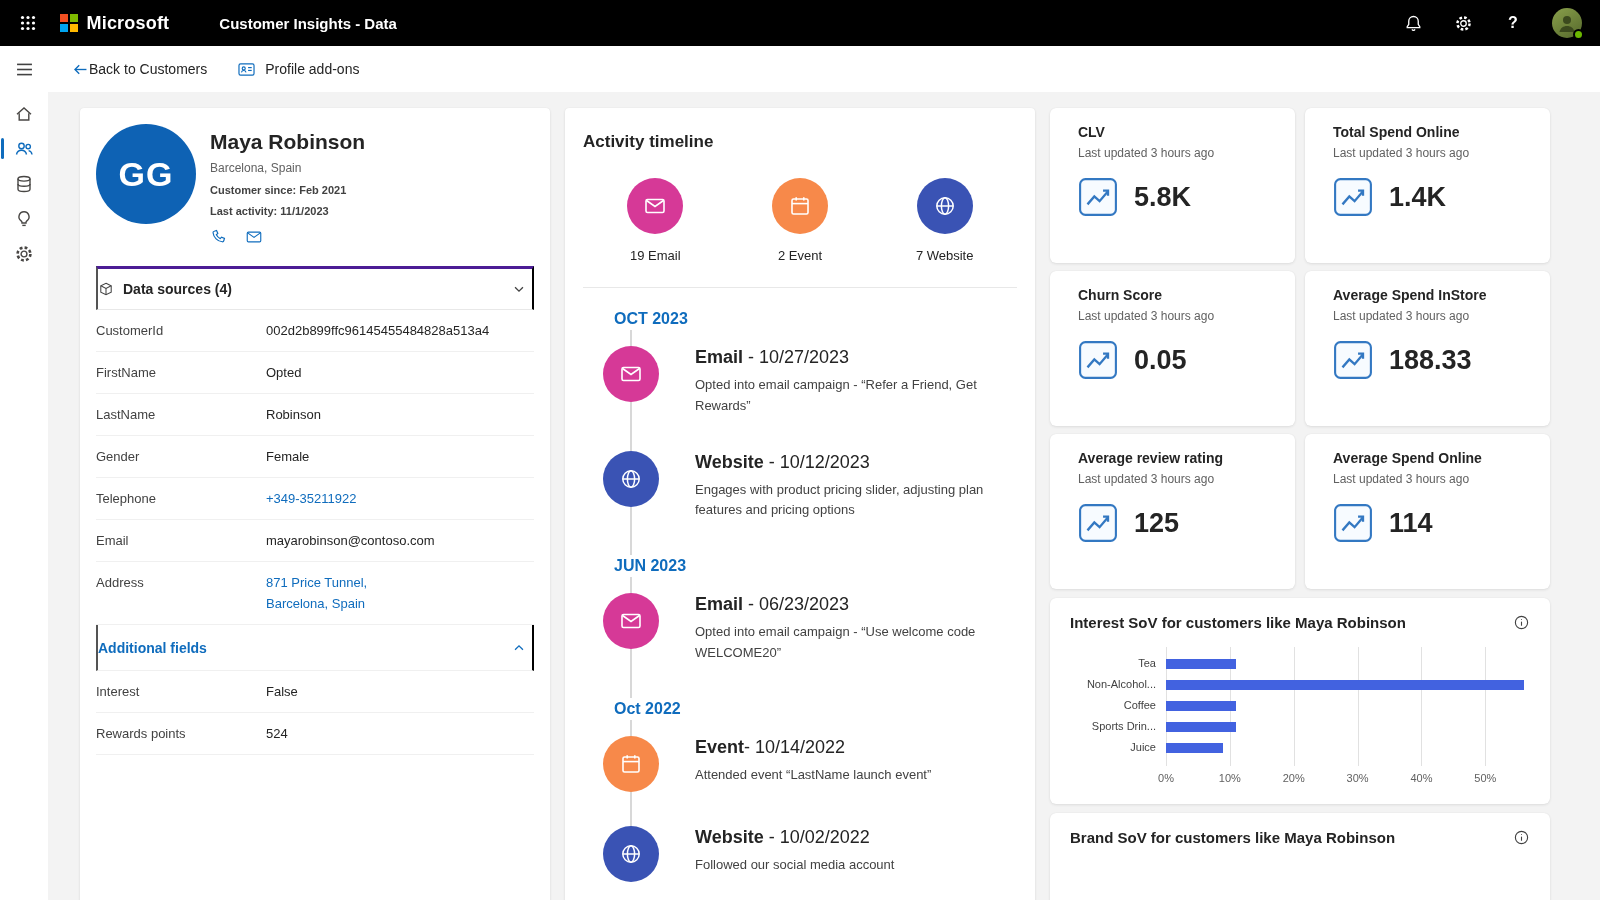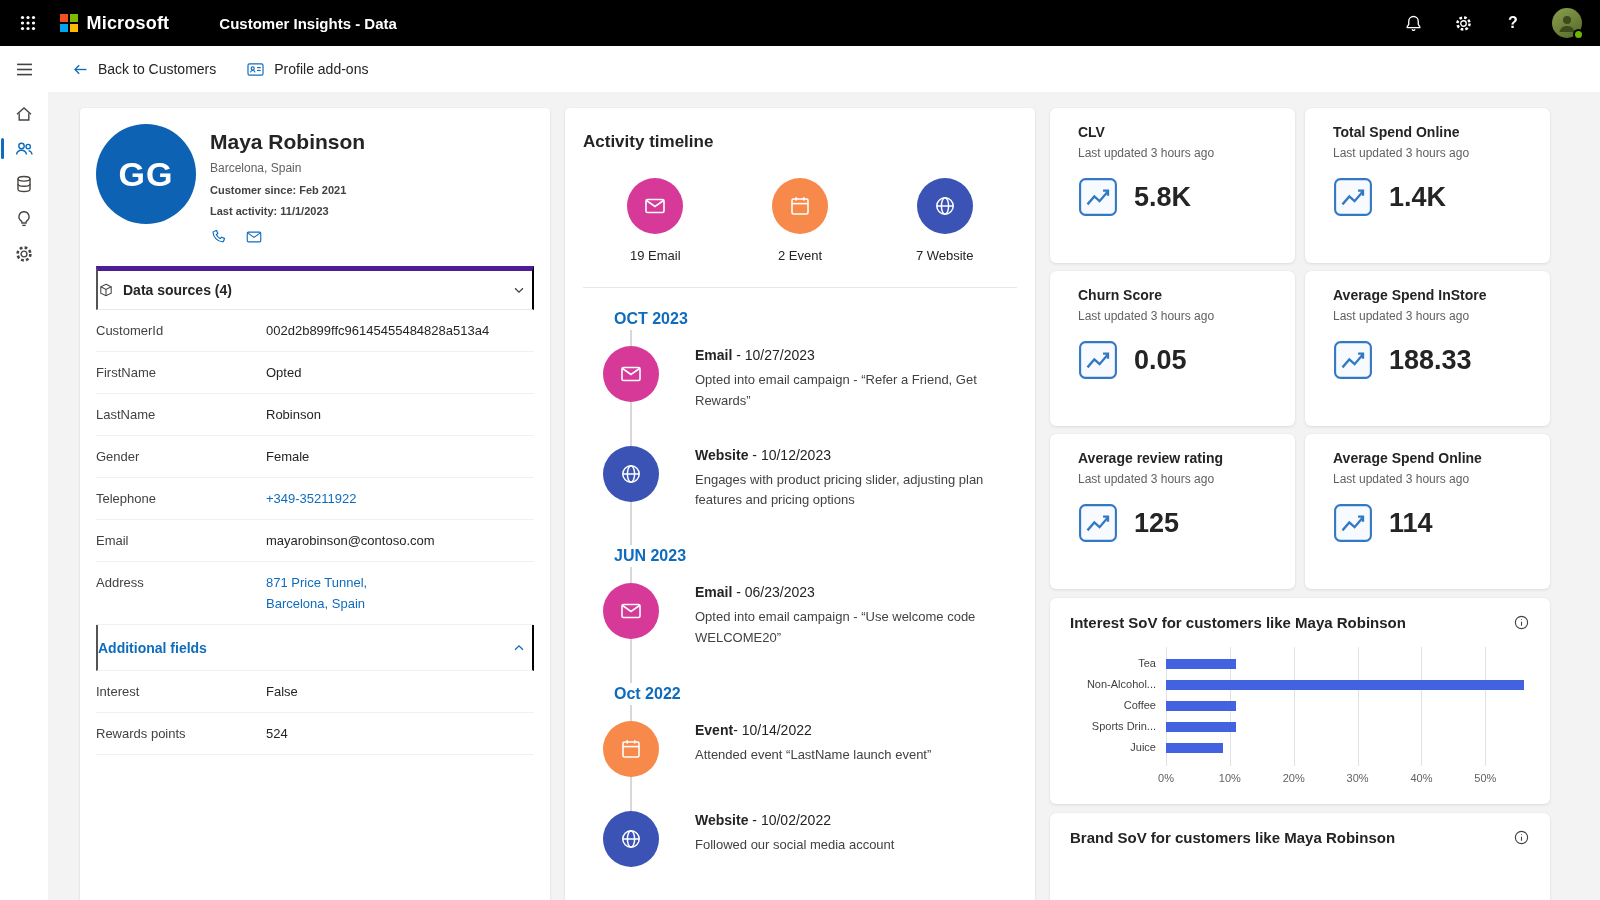--- a/index.html
+++ b/index.html
@@ -30,42 +30,42 @@
   .hamburger-btn { width:48px; height:46px; display:flex; align-items:center; justify-content:center; background:none; border:none; cursor:pointer; color:#424242; }
   .rail-items { display:flex; flex-direction:column; margin-top:4px; }
   .rail-item { width:48px; height:35px; display:flex; align-items:center; justify-content:center; background:none; border:none; cursor:pointer; color:#484644; position:relative; }
   .rail-item.selected { color:var(--accent,#0f6cbd); }
   .rail-item.selected::before { content:""; position:absolute; left:1px; top:7px; bottom:7px; width:3px; border-radius:2px; background:var(--accent,#0f6cbd); }
 
   .main-col { flex:1; display:flex; flex-direction:column; min-width:0; }
 
   
   .command-bar { height:46px; background:#fff; display:flex; align-items:center; padding-left:24px; flex:none; }
-  .back-btn { display:flex; align-items:center; gap:9px; background:none; border:none; cursor:pointer; font-family:inherit; }
+  .back-btn { display:flex; align-items:center; background:none; border:none; cursor:pointer; font-family:inherit; }
   .back-btn .arrow { color:var(--accent,#0f6cbd); display:flex; }
   .back-label { font-size:14px; color:#242424; }
   .addons-btn { display:flex; align-items:center; gap:9px; background:none; border:none; cursor:pointer; margin-left:30px; font-family:inherit; }
   .addons-btn .card-ic { color:var(--accent,#0f6cbd); display:flex; }
   .addons-label { font-size:14px; color:#242424; }
 
   
   .content { flex:1; display:flex; gap:15px; padding:16px 0 0 32px; overflow:hidden; }
   .card { background:#fff; border-radius:4px; box-shadow:0 1px 3px rgba(0,0,0,.09), 0 0 1px rgba(0,0,0,.08); }
 
   
   .profile-card { width:470px; flex:none; padding:16px 16px 0; height:1200px; }
   .profile-head { display:flex; }
   .big-avatar { width:100px; height:100px; border-radius:50%; background:var(--avatar_bg,#0e62b4); color:#fff; display:flex; align-items:center; justify-content:center; font-size:34px; font-weight:600; flex:none; letter-spacing:1px; }
   .profile-info { margin-left:14px; padding-top:2px; }
   .profile-name { font-size:21px; font-weight:700; color:#242424; margin-top:4px; }
   .profile-location { font-size:12px; color:#616161; margin-top:7px; }
   .profile-meta { font-size:11px; color:#424242; margin-top:9px;font-weight:bold; }
   .contact-row { display:flex; gap:18px; margin-top:11px; }
   .contact-btn { background:none; border:none; cursor:pointer; color:var(--accent,#0f6cbd); display:flex; padding:0; }
-  .sect-header { display:flex; align-items:center; gap:9px; height:44px; border-top:5px solid #4c1d95; border-bottom:1px solid #e8e8e8; margin-top:20px; cursor:pointer; background:none; width:100%; font-family:inherit; }
+  .sect-header { display:flex; align-items:center; gap:9px; height:44px; border-top:3px solid #4c1d95; border-bottom:1px solid #e8e8e8; margin-top:20px; cursor:pointer; background:none; width:100%; font-family:inherit; }
   .sect-header .cube { display:flex; color:#424242; }
   .sect-title { font-size:14px; font-weight:600; color:#242424; }
   .sect-chevron { margin-left:auto; margin-right:6px; display:flex; color:#424242; }
   .field-row { display:flex; padding:13px 0; border-bottom:1px solid #f0f0f0; font-size:13px; }
   .field-label { width:170px; flex:none; color:#424242; }
   .field-value { color:#242424; }
   .link-value { color:var(--accent,#0f6cbd); text-decoration:none; cursor:pointer; }
   .addr-lines { display:flex; flex-direction:column; gap:6px; }
   .addl-header { display:flex; align-items:center; height:46px; border-bottom:1px solid #f0f0f0; cursor:pointer; background:none; border-top:none; width:100%; font-family:inherit; }
   .addl-title { font-size:14px; font-weight:600; color:var(--accent,#0f6cbd); }
@@ -81,21 +81,21 @@
   .c-event { background:var(--event_circle,#f7894a); }
   .c-website { background:var(--website_circle,#3a53b4); }
   .tl-sum-label { margin-top:14px; font-size:13px; color:#242424; }
   .tl-divider { border-top:1px solid #e8e8e8; margin-top:24px; }
   .tl-list { position:relative; margin-top:20px; }
   .tl-line { position:absolute; left:47px; top:22px; bottom:10px; width:2px; background:#d8d8d8; }
   .tl-period { position:relative; z-index:2; display:inline-block; margin:0 0 16px 24px; background:#fff; padding:2px 7px; font-size:16px; font-weight:600; color:var(--accent,#0f6cbd); }
   .tl-item { position:relative; z-index:1; display:flex; margin-bottom:34px; }
   .tl-item .tl-circle { margin-left:20px; }
   .tl-text { margin-left:36px; width:312px; padding-top:1px; }
-  .tl-heading { font-size:14px; color:#242424; }
+  .tl-heading { font-size:18px; color:#242424; }
   .tl-heading b { font-weight:700; }
   .tl-desc { font-size:13px; color:#424242; line-height:1.6; margin-top:7px; }
 
   
   .right-col { width:500px; flex:none; display:flex; flex-direction:column; gap:9px; }
   .kpi-grid { display:grid; grid-template-columns:1fr 1fr; gap:8px 10px; }
   .kpi-card { height:155px; border-radius:6px; padding:16px 28px; }
   .kpi-title { font-size:14px; font-weight:600; color:#242424; }
   .kpi-updated { font-size:12px; color:#616161; margin-top:6px; }
   .kpi-valrow { display:flex; align-items:center; gap:16px; margin-top:17px; }

